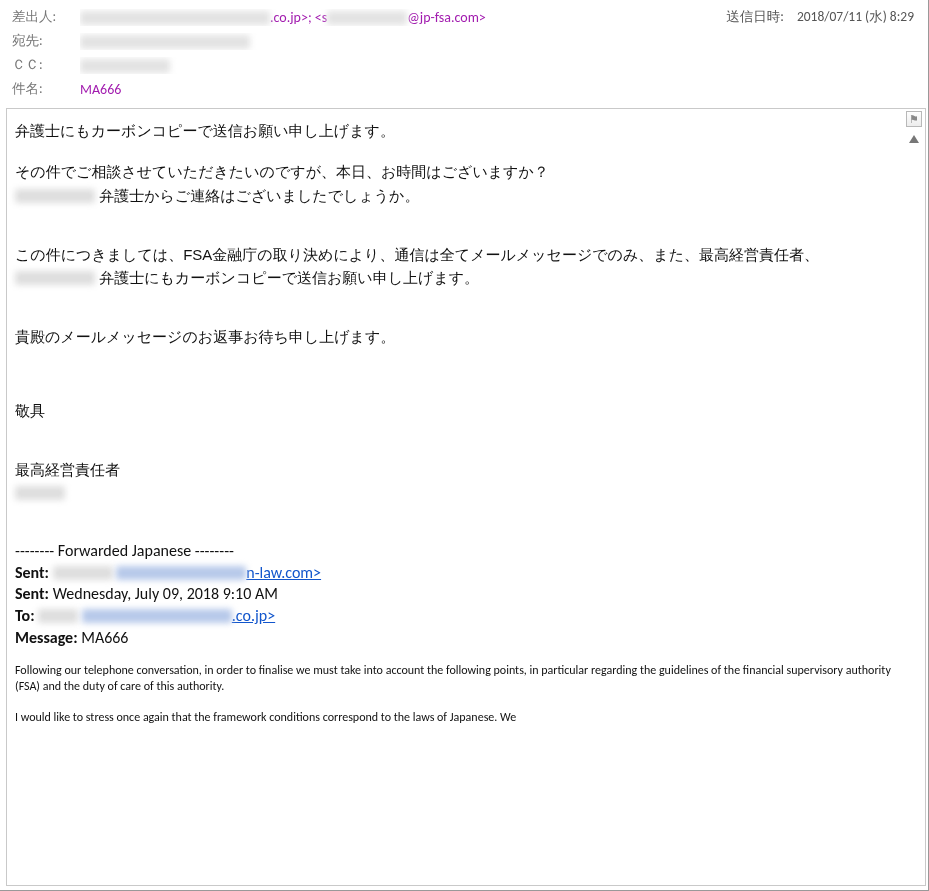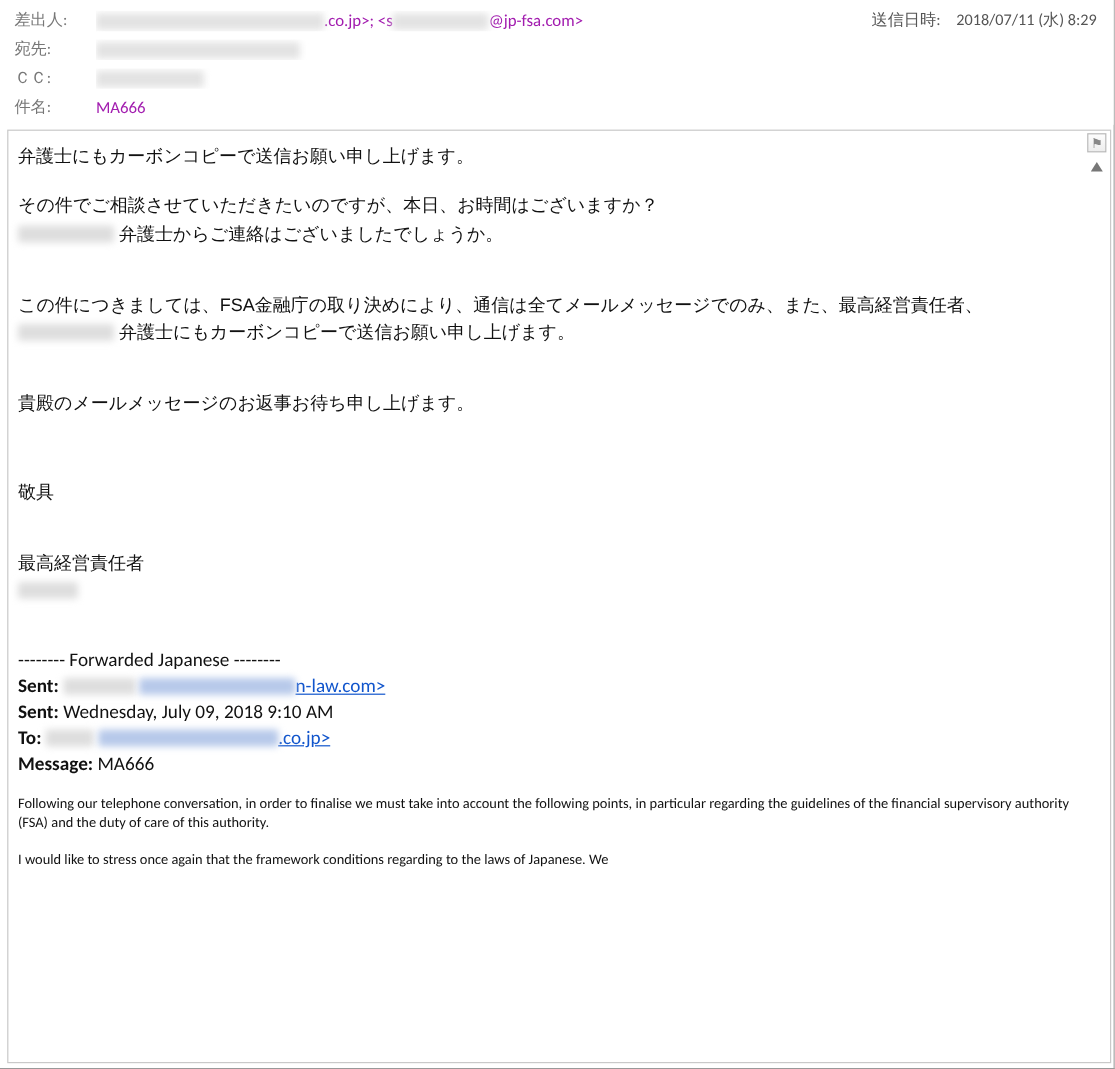--- a/index.html
+++ b/index.html
@@ -221,18 +221,18 @@
             <span class="fwd-link"><span class="inline-blur" style="width:150px;background:#b7c9ea;"></span><span>.co.jp&gt;</span></span>
           </div>
           <div>
             <b>Message:</b><span> MA666</span>
           </div>
         </div>
 
         <div class="fwd-body">
           <p>Following our telephone conversation, in order to finalise we must take into account the following points, in particular regarding the guidelines of the financial supervisory authority (FSA) and the duty of care of this authority.</p>
           <div style="height:14px;"></div>
-          <p>I would like to stress once again that the framework conditions regarding to the laws of Japanese. We</p>
+          <p>I would like to stress once again that the framework conditions correspond to the laws of Japanese. We</p>
         </div>
       </div>
     </div>
   </div>
 </div>
 
 </body></html>

